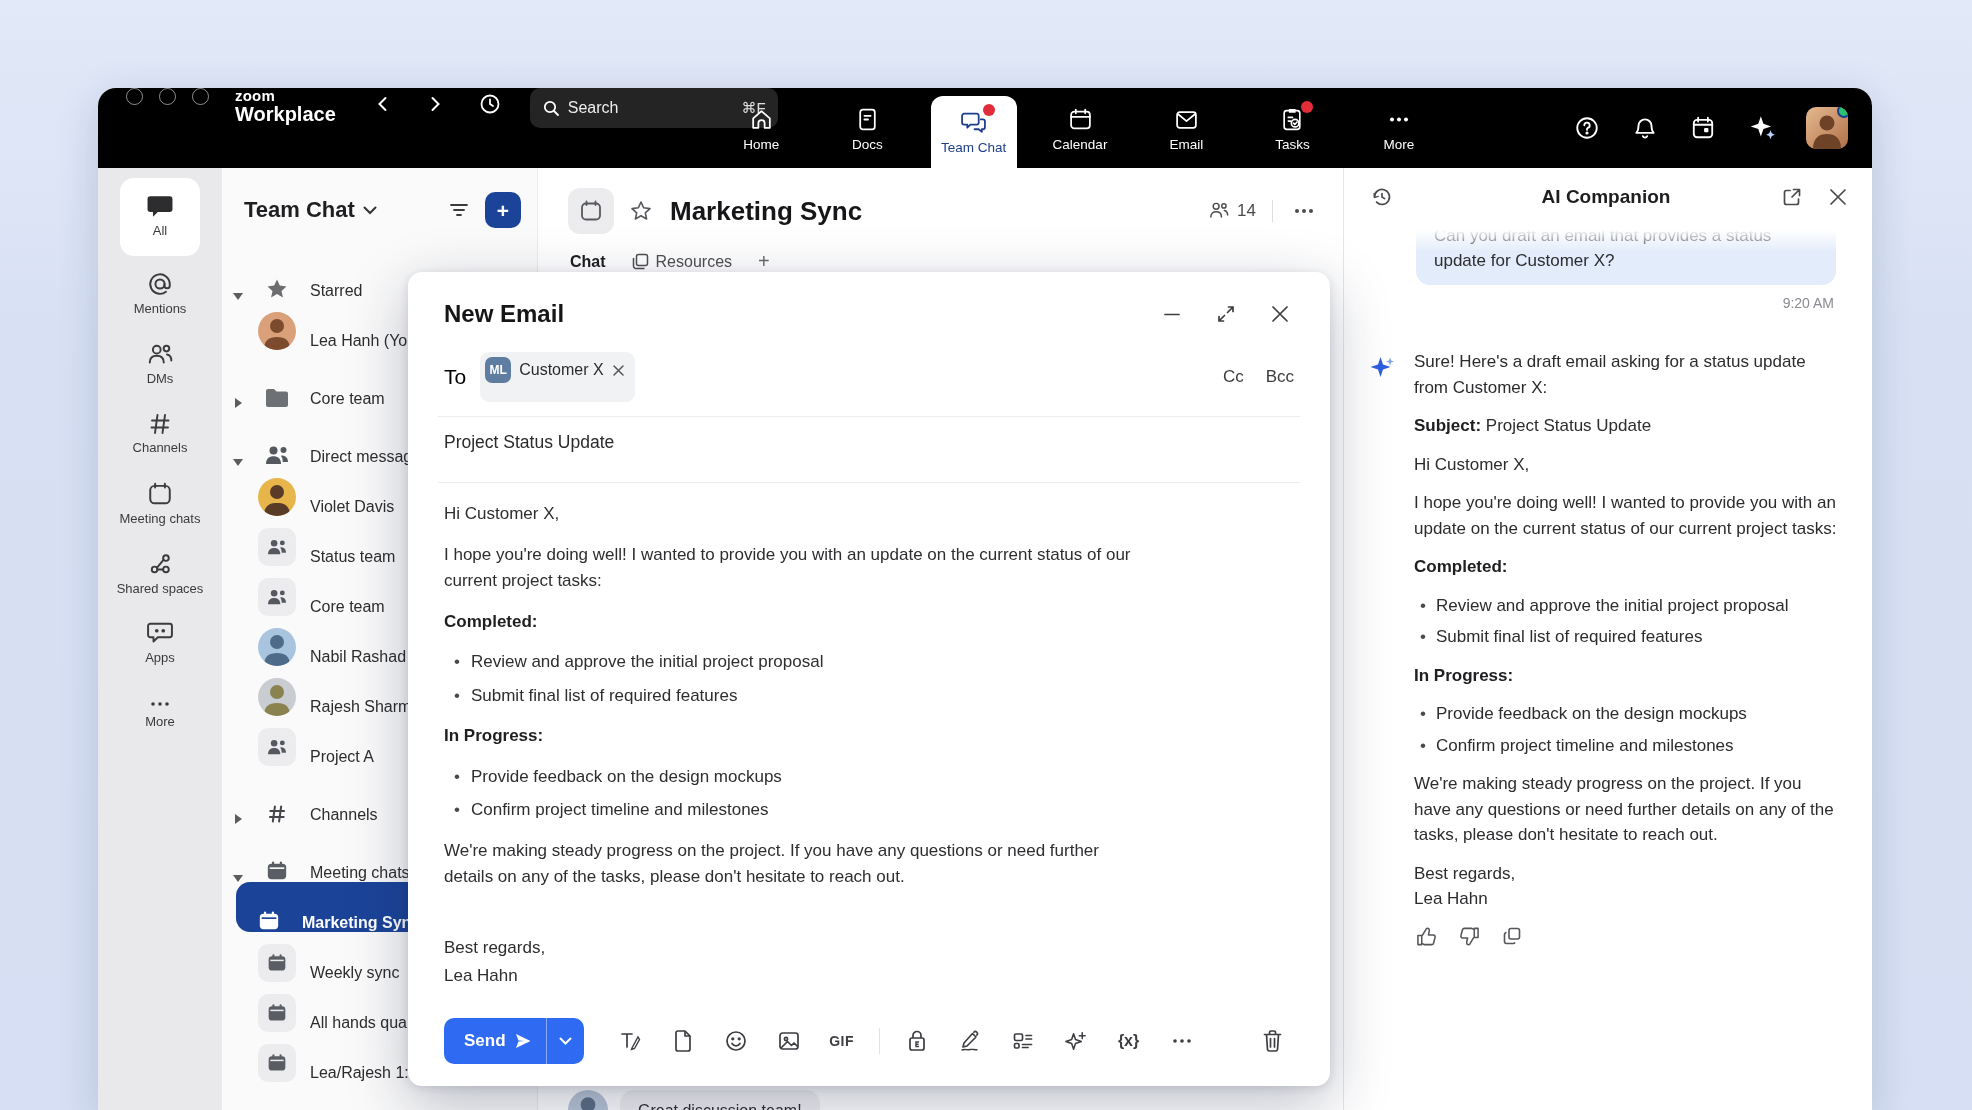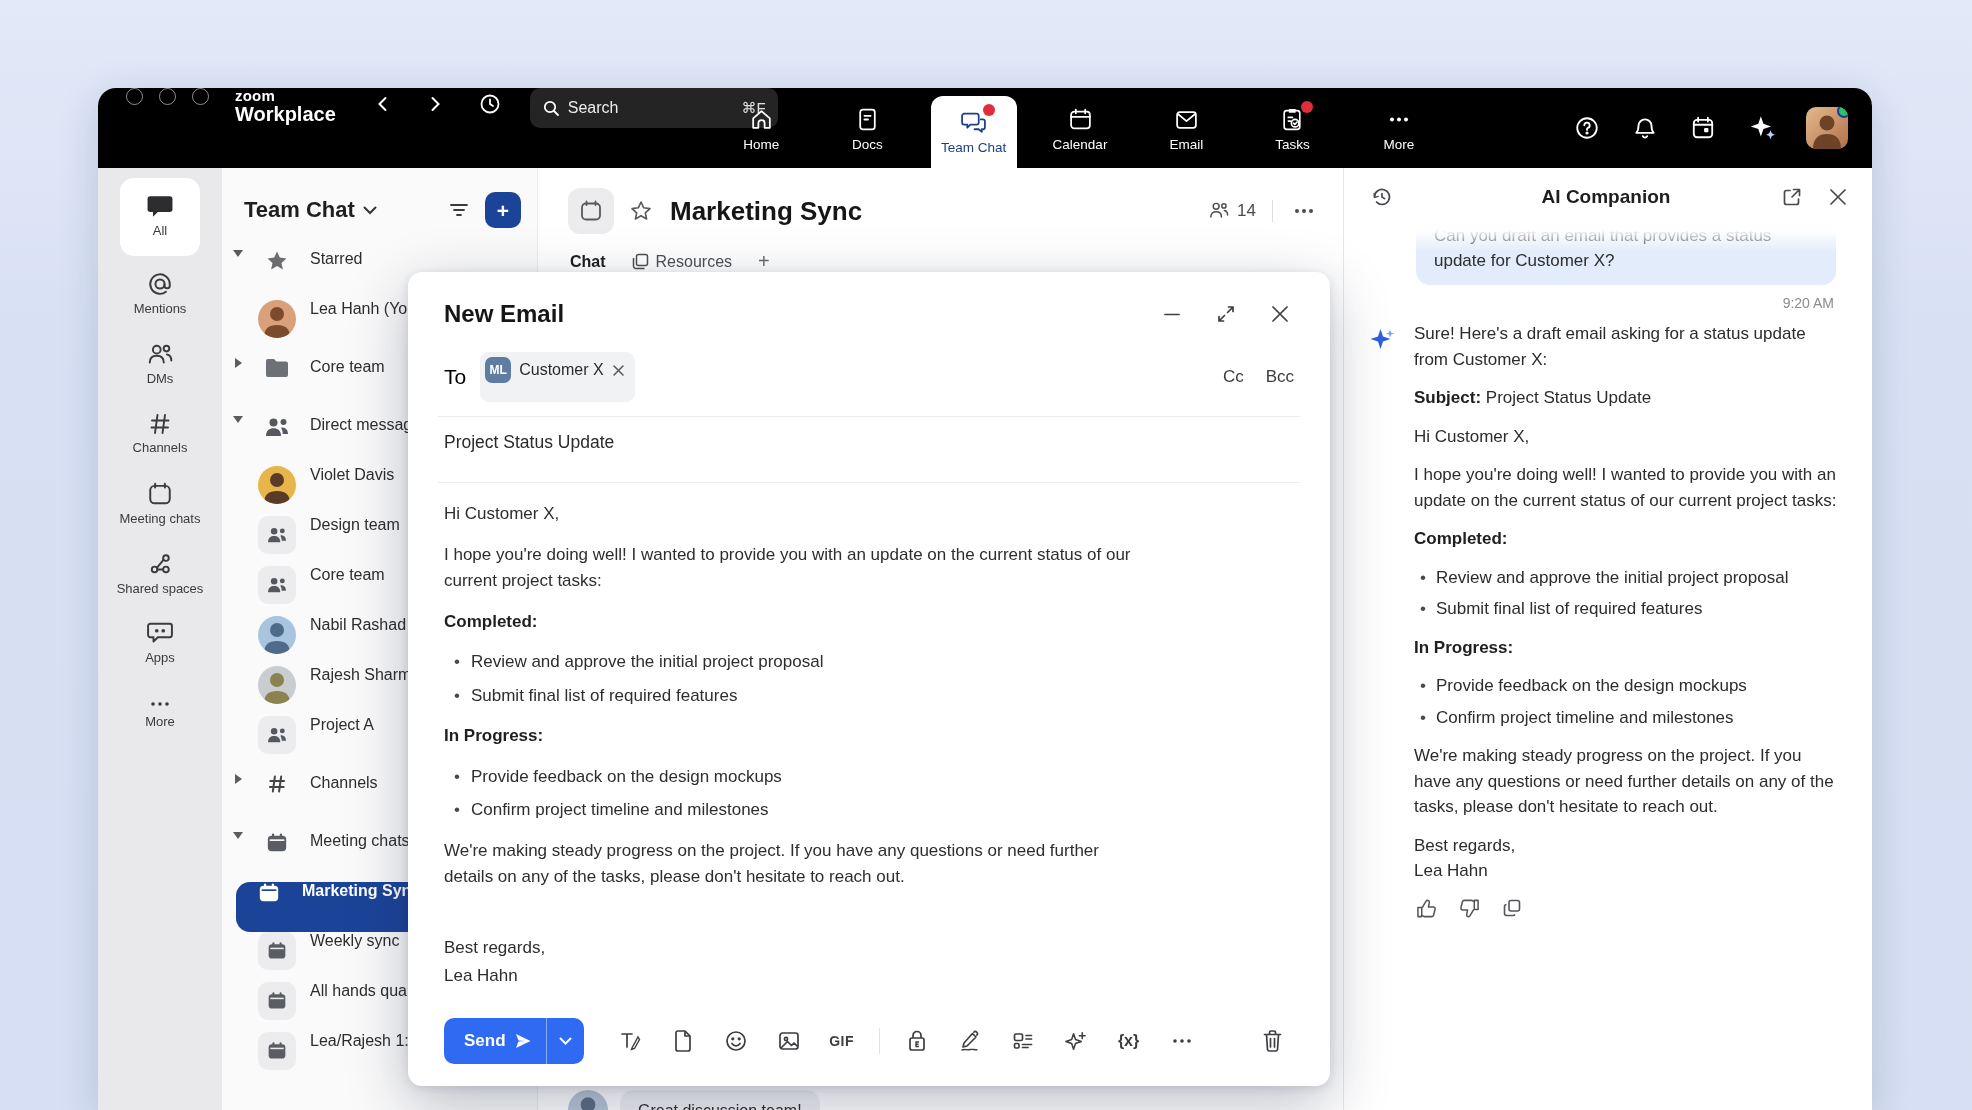--- a/index.html
+++ b/index.html
@@ -39,21 +39,21 @@
   .rail-item { width:92px; min-height:64px; display:flex; flex-direction:column; align-items:center; justify-content:center; gap:4px; color:#3b3b3d; font-size:13px; cursor:pointer; border-radius:14px; padding:6px 0; }
   .rail-item.active { background:#fff; width:80px; min-height:78px; }
   .rail-item .lbl { text-align:center; line-height:1.2; }
 
   
   .chatpanel { width:316px; background:#fafafa; border-right:1px solid #ebebee; flex-shrink:0; padding:24px 0 0 0; position:relative; }
   .cp-head { display:flex; align-items:center; padding:0 16px 14px 22px; }
   .cp-title { font-size:22px; font-weight:700; color:#1f1f21; display:flex; align-items:center; gap:8px; cursor:pointer; }
   .cp-actions { margin-left:auto; display:flex; align-items:center; gap:12px; }
   .plusbtn { width:36px; height:36px; border:none; border-radius:10px; background:#1b4499; color:#fff; font-size:21px; font-weight:600; cursor:pointer; line-height:1; }
-  .row { display:flex; align-items:flex-start; height:50px; padding:0 8px 0 10px; gap:14px; cursor:pointer; white-space:nowrap; }
+  .row { display:flex; align-items:flex-end; height:50px; padding:0 8px 0 10px; gap:14px; cursor:pointer; white-space:nowrap; }
   .row.group { margin-top:8px; }
   .row .caret { width:12px; flex-shrink:0; display:flex; justify-content:center; color:#5c5c5e; }
   .row .spacer { width:12px; flex-shrink:0; }
   .row .g-icon { width:38px; display:flex; justify-content:center; flex-shrink:0; }
   .row .ph-av { width:38px; height:38px; border-radius:50%; overflow:hidden; flex-shrink:0; }
   .row .boxicon { width:38px; height:38px; border-radius:10px; background:#ececee; display:flex; align-items:center; justify-content:center; flex-shrink:0; }
   .row .rlabel { font-size:16px; color:#2d2d2f; }
   .row.selected { background:#1b4499; border-radius:14px; margin:0 4px 0 14px; padding-left:14px; }
   .row.selected .rlabel { color:#fff; font-weight:600; }
 
@@ -72,21 +72,21 @@
 
   
   .aipanel { width:529px; background:#fff; border-left:1px solid #e4e6ea; flex-shrink:0; display:flex; flex-direction:column; }
   .ai-head { height:58px; display:flex; align-items:center; padding:0 20px 0 22px; position:relative; z-index:3; background:#fff; }
   .ai-title { position:absolute; left:0; right:4px; text-align:center; font-size:19px; font-weight:700; color:#1e1e20; pointer-events:none; }
   .ai-head .right-icons { margin-left:auto; display:flex; gap:18px; }
   .ai-body { flex:1; overflow:hidden; position:relative; padding:0 30px 0 24px; }
   .ai-fade { position:absolute; top:0; left:0; right:0; height:26px; background:linear-gradient(180deg,#fff 15%,rgba(255,255,255,0)); z-index:2; pointer-events:none; }
   .user-bubble { margin:-14px 6px 0 auto; width:fit-content; max-width:420px; background:#e3ecfa; border-radius:14px; padding:12px 18px; font-size:17px; color:#2d2d30; line-height:1.45; }
   .ai-time { text-align:right; font-size:14px; color:#8a8a90; margin:10px 8px 0 0; }
-  .ai-answer { display:flex; gap:16px; margin-top:10px; }
+  .ai-answer { display:flex; gap:16px; margin-top:38px; }
   .ai-star { flex-shrink:0; margin-top:4px; }
   .ai-text { font-size:17px; color:#2c2c2f; line-height:1.5; min-width:0; }
   .ai-text p { margin-bottom:13px; }
   .ai-text .bold { font-weight:700; color:#202023; }
   .ai-text ul { list-style:none; margin:0 0 13px 6px; }
   .ai-text li { display:flex; gap:10px; margin-bottom:6px; }
   .ai-text li::before { content:"•"; color:#4a4a4e; }
   .ai-feedback { display:flex; gap:22px; margin:14px 0 0 2px; }
 
   
@@ -423,21 +423,21 @@
       <div class="row">
         <span class="spacer"></span>
         <span class="boxicon">
             <svg width="22" height="18" viewBox="0 0 26 22" fill="#55595f">
               <circle cx="9.5" cy="6.5" r="4"></circle>
               <path d="M2 20 C2 14.5 5.4 12.3 9.5 12.3 C13.6 12.3 17 14.5 17 20 Z"></path>
               <circle cx="19.5" cy="6" r="3"></circle>
               <path d="M16.8 11.8 C17.6 11.5 18.5 11.4 18.5 11.4 C22 11.8 24 14 24 18 H18.7 C18.7 15 18 12.8 16.8 11.8 Z"></path>
             </svg>
           </span>
-        <span class="rlabel">Design team</span>
+        <span class="rlabel">Status team</span>
       </div>
       <div class="row">
         <span class="spacer"></span>
         <span class="boxicon">
             <svg width="22" height="18" viewBox="0 0 26 22" fill="#55595f">
               <circle cx="9.5" cy="6.5" r="4"></circle>
               <path d="M2 20 C2 14.5 5.4 12.3 9.5 12.3 C13.6 12.3 17 14.5 17 20 Z"></path>
               <circle cx="19.5" cy="6" r="3"></circle>
               <path d="M16.8 11.8 C17.6 11.5 18.5 11.4 18.5 11.4 C22 11.8 24 14 24 18 H18.7 C18.7 15 18 12.8 16.8 11.8 Z"></path>
             </svg>

